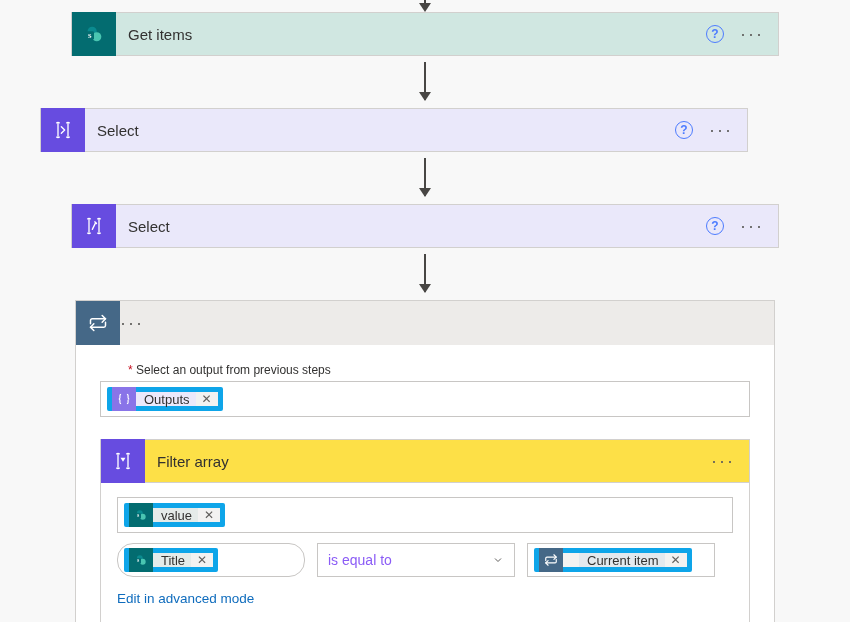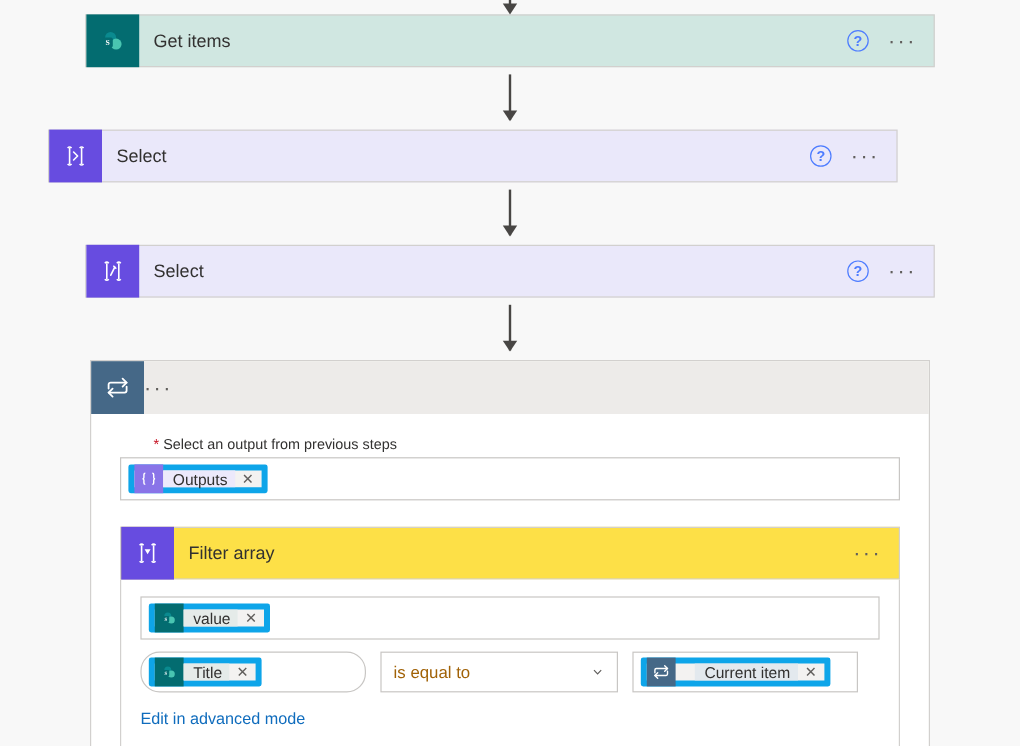--- a/index.html
+++ b/index.html
@@ -132,21 +132,21 @@
     border:1px solid #d2d0ce; border-top:none;
     padding:14px 16px 16px;
     background:#fff;
   }
   .filter-line { display:flex; gap:12px; margin-top:10px; }
   .filter-line .box {
     border:1px solid #c8c6c4; height:34px; display:flex; align-items:center; padding:0 6px;
     background:#fff;
   }
   .box.w1 { flex:0 0 188px;border-radius:16px; }
-  .box.w2 { flex:0 0 198px; justify-content:space-between; padding:0 10px; color:#a16207; }
+  .box.w2 { flex:0 0 198px; justify-content:space-between; padding:0 10px; color:#8b5cf6; }
   .box.w3 { flex:0 0 188px; }
   .chev { color:#605e5c; font-size:11px; }
   .adv-link { margin-top:14px; color:#0f6cbd; font-size:13.5px; cursor:pointer; }
 
   svg { display:block; }
 </style>
 </head>
 <body>
 
 <div class="canvas">

